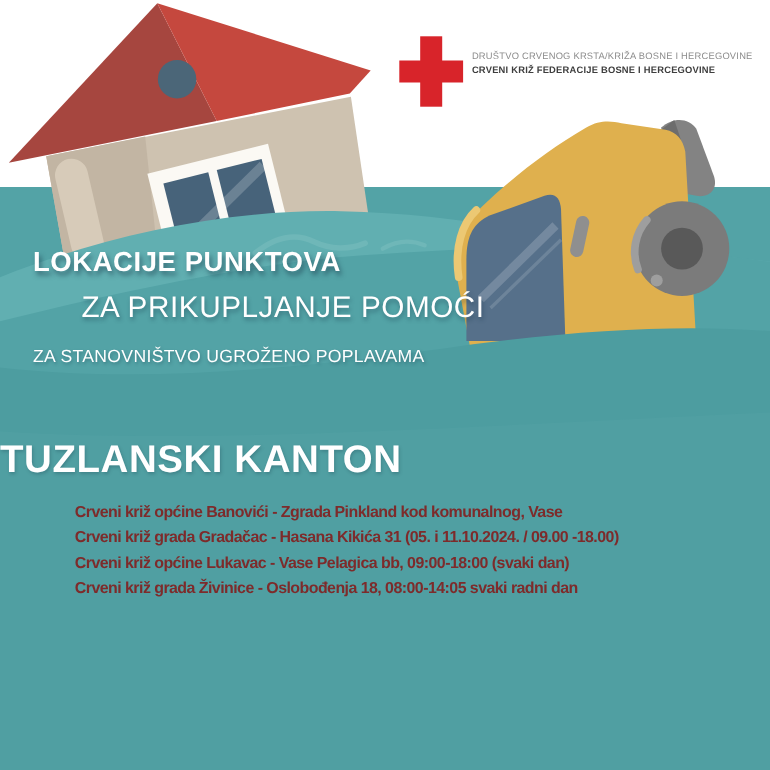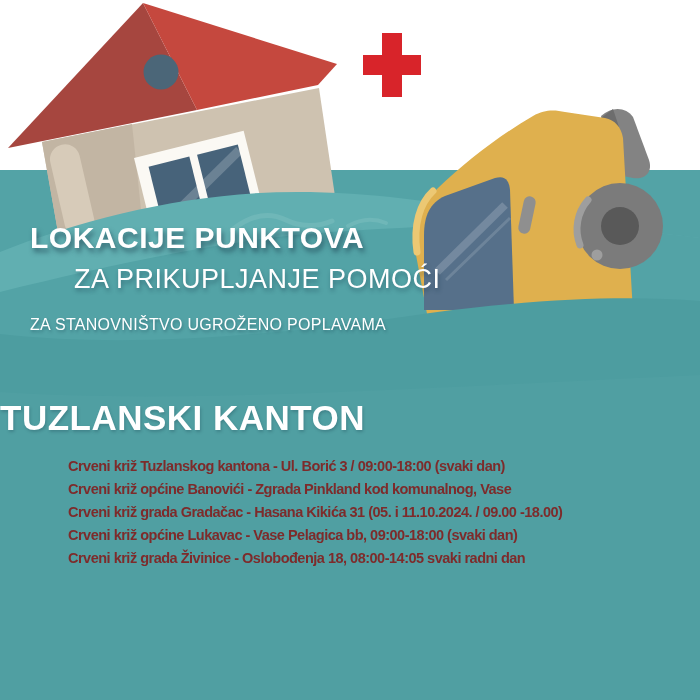--- a/index.html
+++ b/index.html
@@ -12,21 +12,21 @@
   
   .logo{position:absolute;left:363px;top:33px;display:flex;align-items:flex-start;}
   .cross{position:relative;width:58px;height:64px;margin-right:8px;}
   .cross .v{position:absolute;left:19px;top:0;width:20px;height:64px;background:var(--cross-red,#d8242a);}
   .cross .h{position:absolute;left:0;top:22px;width:58px;height:20px;background:var(--cross-red,#d8242a);}
   .logo-text{padding-top:13px;}
   .logo-line1{font-size:8.5px;letter-spacing:.2px;color:var(--logo-gray,#8d8d8d);font-weight:400;line-height:11.5px;white-space:nowrap;}
   .logo-line2{font-size:8.5px;letter-spacing:.2px;color:var(--logo-dark,#3e3e3e);font-weight:700;line-height:11.5px;white-space:nowrap;}
   
   .headline{position:absolute;left:30px;top:221px;color:var(--headline,#ffffff);}
-  .hl-title{font-size:30px;font-weight:700;letter-spacing:.5px;line-height:34px;
+  .hl-title{font-size:25px;font-weight:700;letter-spacing:.5px;line-height:34px;
     text-shadow:2px 4px 5px rgba(21,51,69,.55);white-space:nowrap;}
   .hl-sub{font-size:27px;font-weight:400;letter-spacing:.5px;line-height:31px;margin-top:9px;
     text-shadow:1px 3px 4px rgba(21,51,69,.4);white-space:nowrap;margin-left:44px;}
   .hl-tag{font-size:16px;font-weight:400;letter-spacing:.3px;line-height:20px;margin-top:20px;
     text-shadow:1px 2px 3px rgba(21,51,69,.35);white-space:nowrap;}
   
   .section-title{position:absolute;left:0;right:0;top:398px;text-align:left;
     color:var(--headline,#ffffff);font-size:35px;font-weight:700;letter-spacing:.5px;
     text-shadow:1px 2px 3px rgba(21,51,69,.25);}
   
@@ -83,31 +83,34 @@
 
     <path d="M0,334 C140,350 300,332 430,313 C535,299 625,295 700,301 L700,700 L0,700 Z" fill="#4d9da0"></path>
     <path d="M0,392 C180,404 400,389 700,375 L700,700 L0,700 Z" fill="#509fa2"></path>
   </svg>
 
   <div class="logo">
     <div class="cross">
       <div class="v"></div>
       <div class="h"></div>
     </div>
+    <div class="logo-text">
+      <div class="logo-line1">DRUŠTVO CRVENOG KRSTA/KRIŽA BOSNE I HERCEGOVINE</div>
+      <div class="logo-line2">CRVENI KRIŽ FEDERACIJE BOSNE I HERCEGOVINE</div>
+    </div>
   </div>
 
   <div class="headline">
     <div class="hl-title">LOKACIJE PUNKTOVA</div>
     <div class="hl-sub">ZA PRIKUPLJANJE POMOĆI</div>
     <div class="hl-tag">ZA STANOVNIŠTVO UGROŽENO POPLAVAMA</div>
   </div>
 
   <div class="section-title">TUZLANSKI KANTON</div>
 
   <div class="locations">
-      <div class="loc-line">Crveni križ Tuzlanskog kantona - Ul. Borić 3 / 09:00-18:00 (svaki dan)</div>
       <div class="loc-line">Crveni križ općine Banovići - Zgrada Pinkland kod komunalnog, Vase</div>
       <div class="loc-line">Crveni križ grada Gradačac - Hasana Kikića 31 (05. i 11.10.2024. / 09.00 -18.00)</div>
       <div class="loc-line">Crveni križ općine Lukavac - Vase Pelagica bb, 09:00-18:00 (svaki dan)</div>
       <div class="loc-line">Crveni križ grada Živinice - Oslobođenja 18, 08:00-14:05 svaki radni dan</div>
     </div>
 
 </div>
 
 </body></html>

